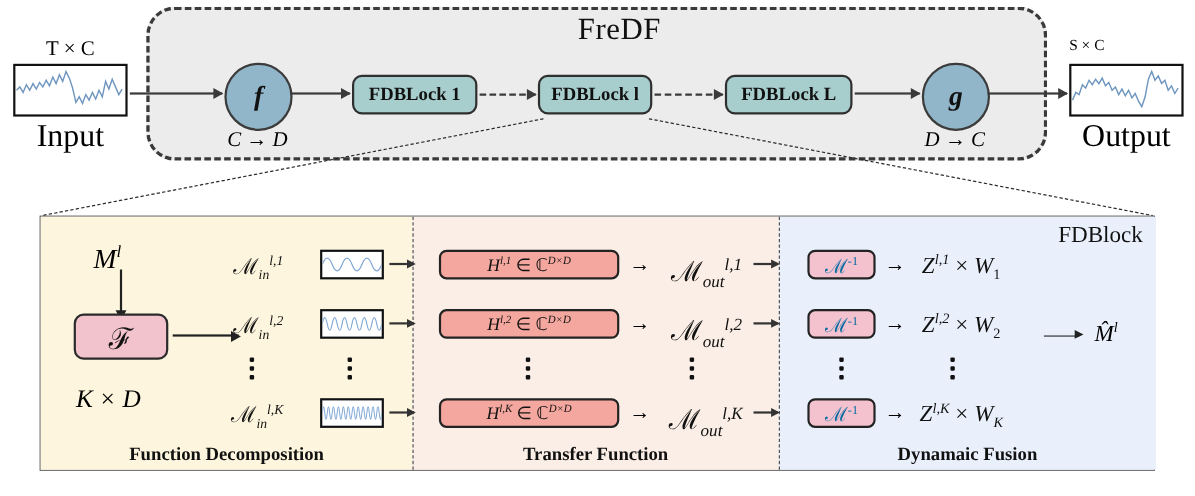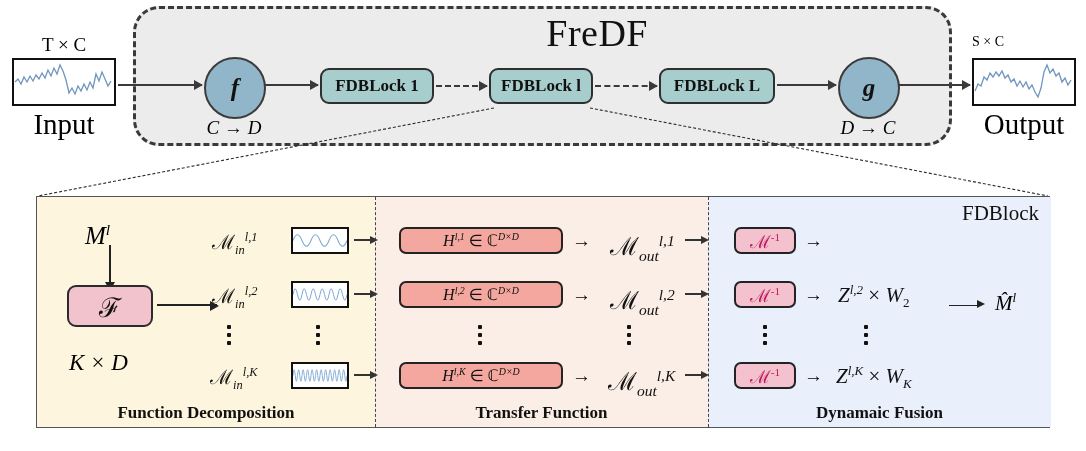--- a/index.html
+++ b/index.html
@@ -8,22 +8,22 @@
   .abs{position:absolute;}
   .serif{font-family:"Liberation Serif",serif;}
   .mathi{font-family:"Liberation Serif",serif;font-style:italic;}
 
   
   #fredf-panel{
     left:133px;top:6px;width:819px;height:140px;
     background:#ececec;border:3px dashed #3a3a3a;border-radius:26px;box-sizing:border-box;
   }
   #fredf-title{
-    left:478px;top:11px;width:170px;text-align:right;
-    font-size:38px;color:#111;letter-spacing:.5px;
+    left:478px;top:11px;width:170px;text-align:center;
+    font-size:28px;color:#111;letter-spacing:.5px;
   }
 
   .wavebox{border:2px solid #111;background:#fff;box-sizing:border-box;overflow:hidden;}
   #input-box{left:12px;top:58px;width:104px;height:48px;}
   #output-box{left:972px;top:58px;width:104px;height:48px;}
   #input-dim{left:12px;top:34px;width:104px;text-align:center;font-size:19px;}
   #output-dim{left:972px;top:34px;width:104px;text-align:left;font-size:14px;}
   #input-label{left:4px;top:108px;width:120px;text-align:center;font-size:29px;color:#000;}
   #output-label{left:964px;top:108px;width:120px;text-align:center;font-size:29px;color:#000;}
 
@@ -90,21 +90,21 @@
   .thumb{position:absolute;width:58px;height:27px;border:2px solid #111;background:#fff;box-sizing:border-box;overflow:hidden;}
 
   .hbox{
     position:absolute;height:27px;background:#f4a79e;border:2px solid #232323;border-radius:7px;
     display:flex;align-items:center;justify-content:center;font-size:16px;color:#111;box-sizing:border-box;
     white-space:nowrap;
   }
   .mout-sym{position:absolute;font-size:25px;color:#111;}
   .finv{
     position:absolute;width:62px;height:27px;background:#f4c2ce;border:2px solid #232323;border-radius:7px;
-    display:flex;align-items:center;justify-content:center;font-size:18px;color:#be185d;box-sizing:border-box;
+    display:flex;align-items:center;justify-content:center;font-size:18px;color:#0369a1;box-sizing:border-box;
   }
   .zsym{position:absolute;font-size:21px;color:#111;white-space:nowrap;}
 
   .minarrow{position:absolute;height:0;border-top:2px solid #333;width:22px;}
   .minarrow::after{content:"";position:absolute;right:-2px;top:-5px;
     border-left:8px solid #333;border-top:4px solid transparent;border-bottom:4px solid transparent;}
 
   .vdots{position:absolute;font-size:22px;line-height:4px;color:#111;letter-spacing:0;text-align:center;}
   .vdots span{display:block;width:4px;height:4px;background:#111;border-radius:1px;margin:0 auto 4px;}
 
@@ -273,20 +273,21 @@
     <div class="vdots" style="left:726px;top:128px;">
         <span></span>
         <span></span>
         <span></span>
       </div>
 
     <div class="abs serif" style="left:767px;top:33px;font-size:19px;">→</div>
     <div class="abs serif" style="left:767px;top:87px;font-size:19px;">→</div>
     <div class="abs serif" style="left:767px;top:168px;font-size:19px;">→</div>
 
+    <div class="zsym serif" style="left:801px;top:31px;"><i>Z</i><sup><i>l,1</i></sup> × <i>W</i><sub>1</sub></div>
     <div class="zsym serif" style="left:801px;top:85px;"><i>Z</i><sup><i>l,2</i></sup> × <i>W</i><sub>2</sub></div>
     <div class="zsym serif" style="left:799px;top:166px;"><i>Z</i><sup><i>l,K</i></sup> × <i>W</i><sub><i>K</i></sub></div>
     <div class="vdots" style="left:827px;top:128px;">
         <span></span>
         <span></span>
         <span></span>
       </div>
 
     <div class="abs" style="left:912px;top:108px;width:32px;height:0;border-top:1.8px solid #222;"></div>
     <div class="abs" style="left:940px;top:103px;border-left:8px solid #222;border-top:4px solid transparent;border-bottom:4px solid transparent;"></div>

